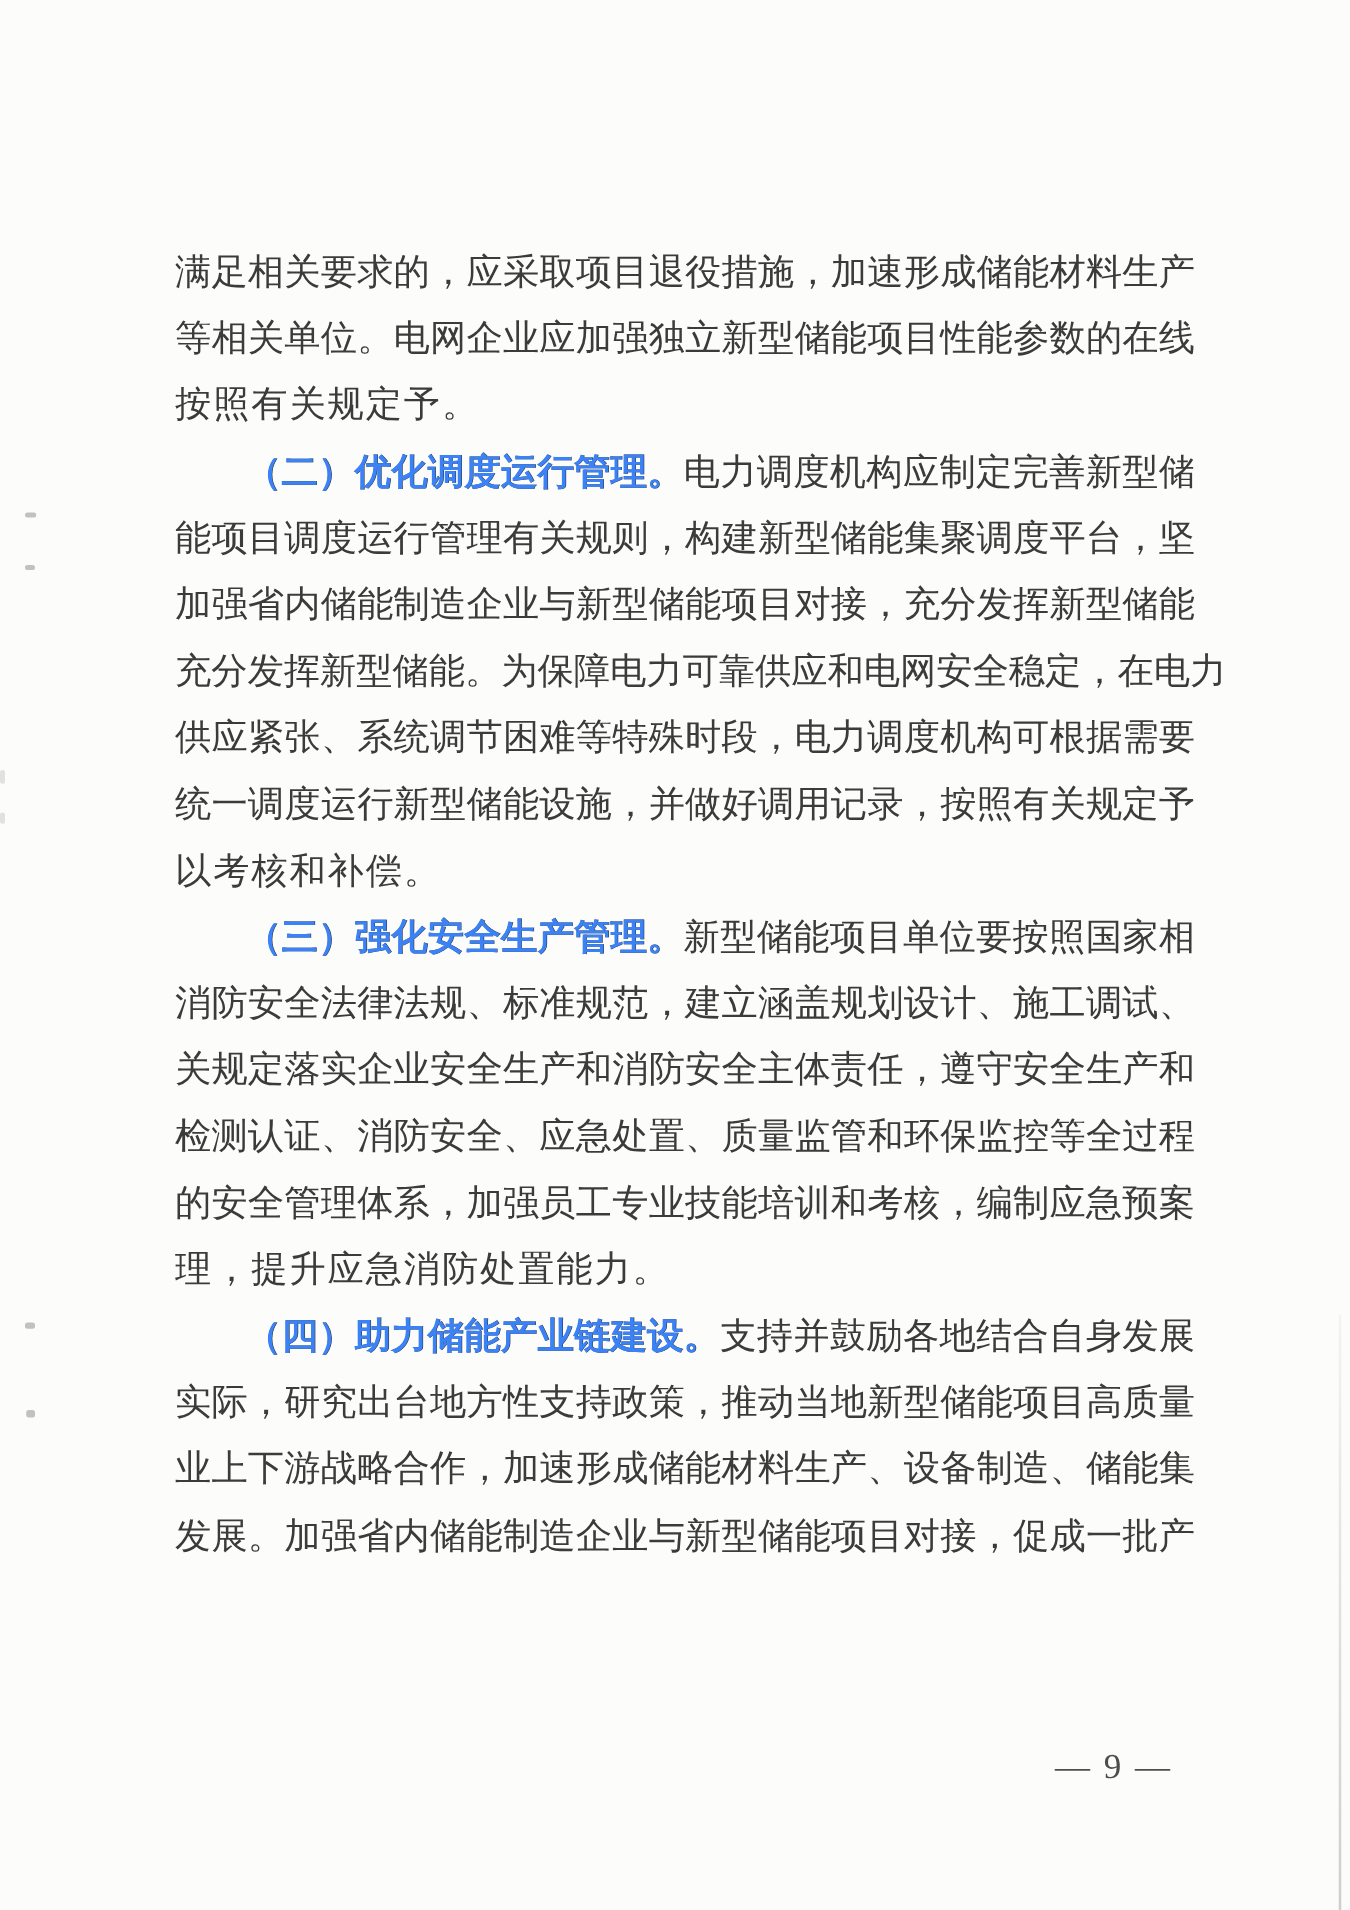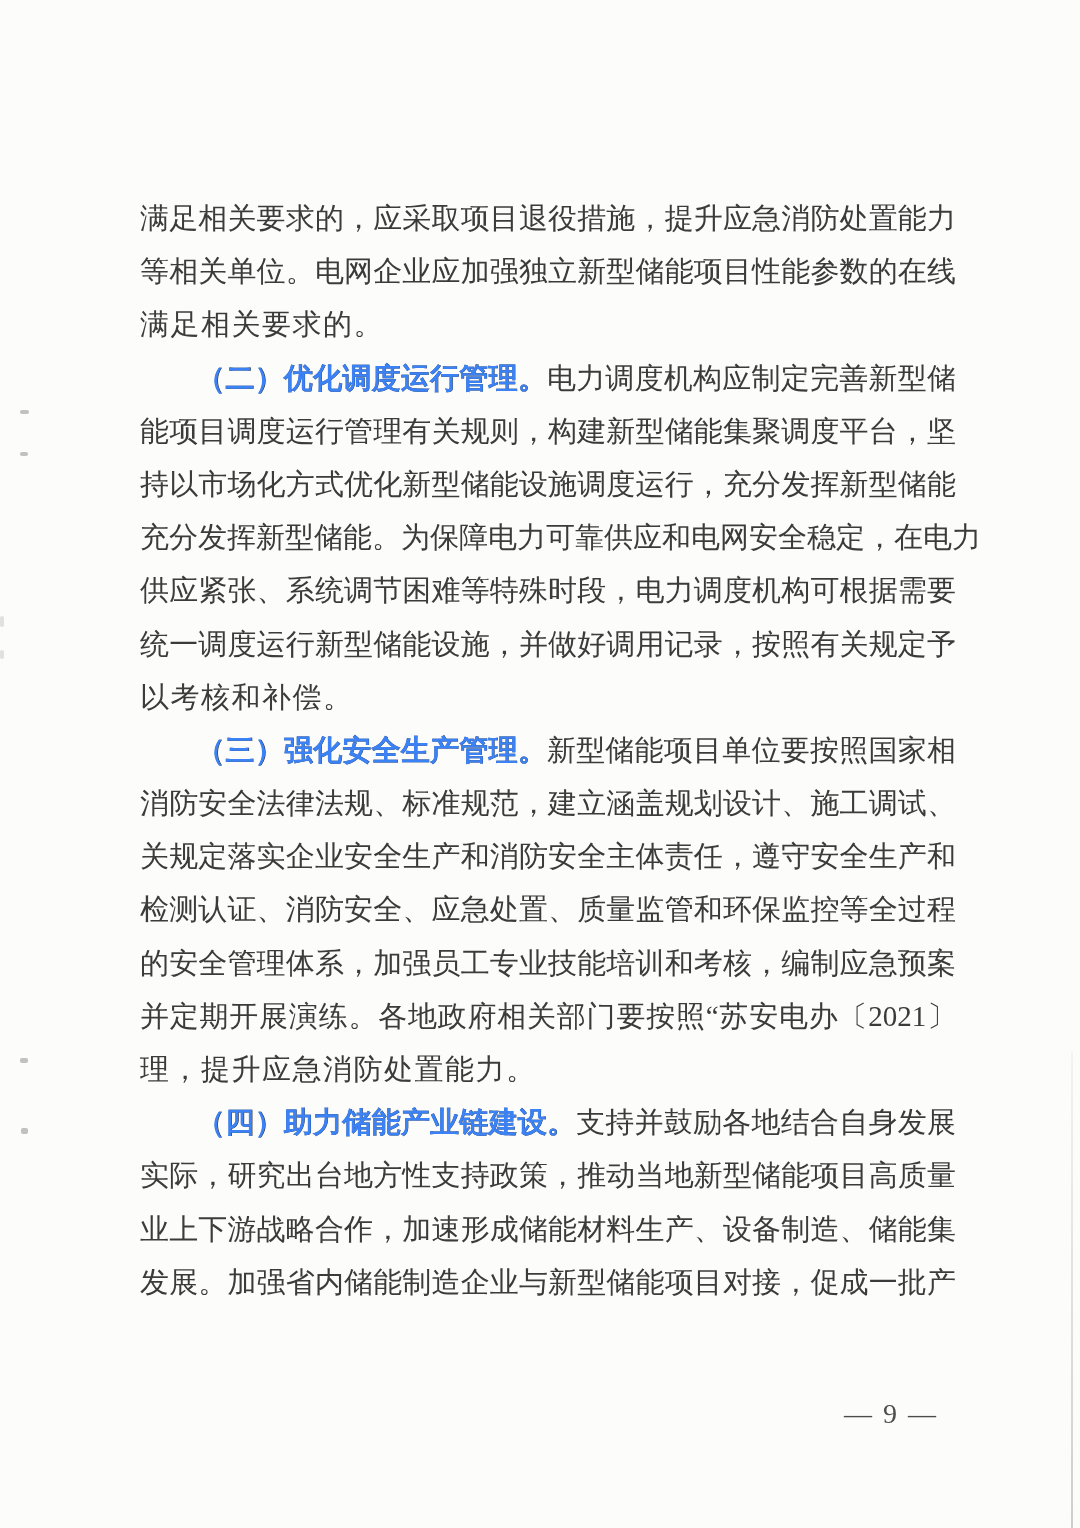--- a/index.html
+++ b/index.html
@@ -73,36 +73,35 @@
   .speck.s3 { left: 0px;  top: 616px; width: 4px;  height: 11px; opacity: 0.25; }
   .speck.s4 { left: 0px;  top: 650px; width: 4px;  height: 9px;  opacity: 0.25; }
   .speck.s5 { left: 20px; top: 1058px; width: 8px; height: 5px; }
   .speck.s6 { left: 21px; top: 1128px; width: 7px; height: 6px; }
 </style>
 </head>
 <body>
 
 <div class="page">
   <div class="text-block">
-      <div class="line"><span class="seg">满足相关要求的，应采取项目退役措施，提升应急消防处置能力</span></div>
+      <div class="line"><span class="seg">满足相关要求的，应采取项目退役措施，加速形成储能材料生产</span></div>
       <div class="line"><span class="seg">等相关单位。电网企业应加强独立新型储能项目性能参数的在线</span></div>
-      <div class="line short"><span class="seg">满足相关要求的。</span></div>
+      <div class="line short"><span class="seg">按照有关规定予。</span></div>
       <div class="line indent"><span class="seg bold">（二）优化调度运行管理。</span><span class="seg">电力调度机构应制定完善新型储</span></div>
       <div class="line"><span class="seg">能项目调度运行管理有关规则，构建新型储能集聚调度平台，坚</span></div>
-      <div class="line"><span class="seg">持以市场化方式优化新型储能设施调度运行，充分发挥新型储能</span></div>
+      <div class="line"><span class="seg">加强省内储能制造企业与新型储能项目对接，充分发挥新型储能</span></div>
       <div class="line"><span class="seg">充分发挥新型储能。为保障电力可靠供应和电网安全稳定，在电力</span></div>
       <div class="line"><span class="seg">供应紧张、系统调节困难等特殊时段，电力调度机构可根据需要</span></div>
       <div class="line"><span class="seg">统一调度运行新型储能设施，并做好调用记录，按照有关规定予</span></div>
       <div class="line short"><span class="seg">以考核和补偿。</span></div>
       <div class="line indent"><span class="seg bold">（三）强化安全生产管理。</span><span class="seg">新型储能项目单位要按照国家相</span></div>
       <div class="line"><span class="seg">消防安全法律法规、标准规范，建立涵盖规划设计、施工调试、</span></div>
       <div class="line"><span class="seg">关规定落实企业安全生产和消防安全主体责任，遵守安全生产和</span></div>
       <div class="line"><span class="seg">检测认证、消防安全、应急处置、质量监管和环保监控等全过程</span></div>
       <div class="line"><span class="seg">的安全管理体系，加强员工专业技能培训和考核，编制应急预案</span></div>
-      <div class="line"><span class="seg">并定期开展演练。各地政府相关部门要按照“苏安电办〔2021〕</span></div>
       <div class="line short"><span class="seg">理，提升应急消防处置能力。</span></div>
       <div class="line indent"><span class="seg bold">（四）助力储能产业链建设。</span><span class="seg">支持并鼓励各地结合自身发展</span></div>
       <div class="line"><span class="seg">实际，研究出台地方性支持政策，推动当地新型储能项目高质量</span></div>
       <div class="line"><span class="seg">业上下游战略合作，加速形成储能材料生产、设备制造、储能集</span></div>
       <div class="line"><span class="seg">发展。加强省内储能制造企业与新型储能项目对接，促成一批产</span></div>
     </div>
   <div class="page-number">— 9 —</div>
   <div class="edge-line"></div>
   <div class="speck s1"></div>
   <div class="speck s2"></div>

